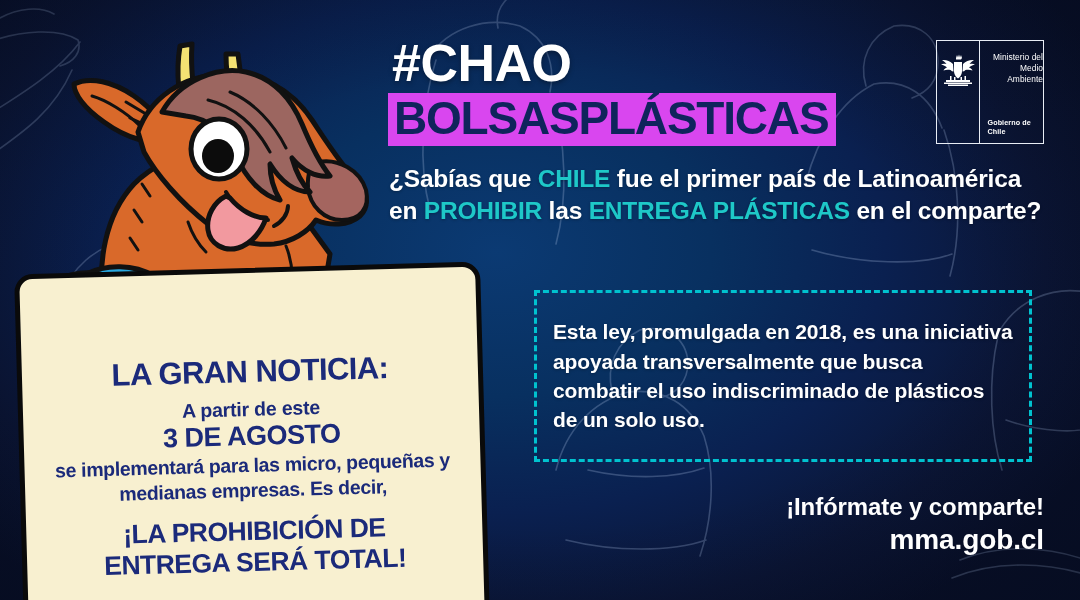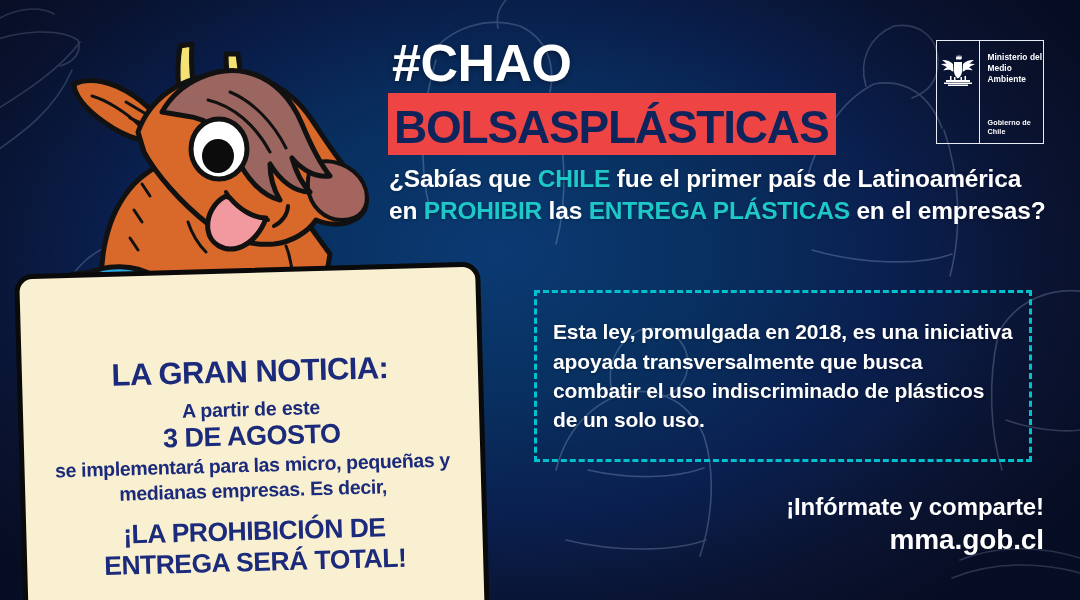--- a/index.html
+++ b/index.html
@@ -57,22 +57,22 @@
     font-size: 52px;
     font-weight: 700;
     letter-spacing: -0.5px;
     color: #ffffff;
     line-height: 0.98;
     margin: 0 0 4px 4px;
     text-shadow: 0 2px 5px rgba(0,0,0,0.35);
   }
   .bolsas-box {
     display: inline-block;
-    background: #ef4444;
-    padding: 11px 8px 4px 6px;
+    background: #d946ef;
+    padding: 2px 8px 4px 6px;
     line-height: 1;
   }
   .bolsas {
     font-size: 46px;
     font-weight: 700;
     letter-spacing: -1.2px;
     color: #10245c;
     line-height: 1.02;
     margin: 0;
     white-space: nowrap;
@@ -160,23 +160,24 @@
   }
   .logo-right {
     flex: 1;
     position: relative;
     padding: 11px 0 0 7px;
     box-sizing: border-box;
   }
   .logo-title {
     color: #ffffff;
     font-size: 8.4px;
-    font-weight: 700;
+    font-weight: 400;
     line-height: 1.32;
     letter-spacing: 0.05px;
+    text-align: right;
   }
   .logo-gob {
     position: absolute;
     left: 7px;
     bottom: 7px;
     color: #ffffff;
     font-size: 7.2px;
     font-weight: 700;
     letter-spacing: 0.1px;
   }
@@ -297,21 +298,21 @@
   <div class="bg-vignette"></div>
 
   <div class="headline-wrap">
     <div class="chao">#CHAO</div>
     <div class="bolsas-box">
       <div class="bolsas">BOLSASPLÁSTICAS</div>
     </div>
   </div>
 
   <div class="subtitle">
-    <span>¿Sabías que </span><span class="accent">CHILE</span><span> fue el primer país de Latinoamérica en </span><span class="accent">PROHIBIR</span><span> las </span><span class="accent">ENTREGA PLÁSTICAS</span><span> en el empresas?</span>
+    <span>¿Sabías que </span><span class="accent">CHILE</span><span> fue el primer país de Latinoamérica en </span><span class="accent">PROHIBIR</span><span> las </span><span class="accent">ENTREGA PLÁSTICAS</span><span> en el comparte?</span>
   </div>
 
   <div class="info-box">
     <div class="info-text">Esta ley, promulgada en 2018, es una iniciativa apoyada transversalmente que busca combatir el uso indiscriminado de plásticos de un solo uso.</div>
   </div>
 
   <div class="footer">
     <div class="footer-line1">¡Infórmate y comparte!</div>
     <div class="footer-line2">mma.gob.cl</div>
   </div>

